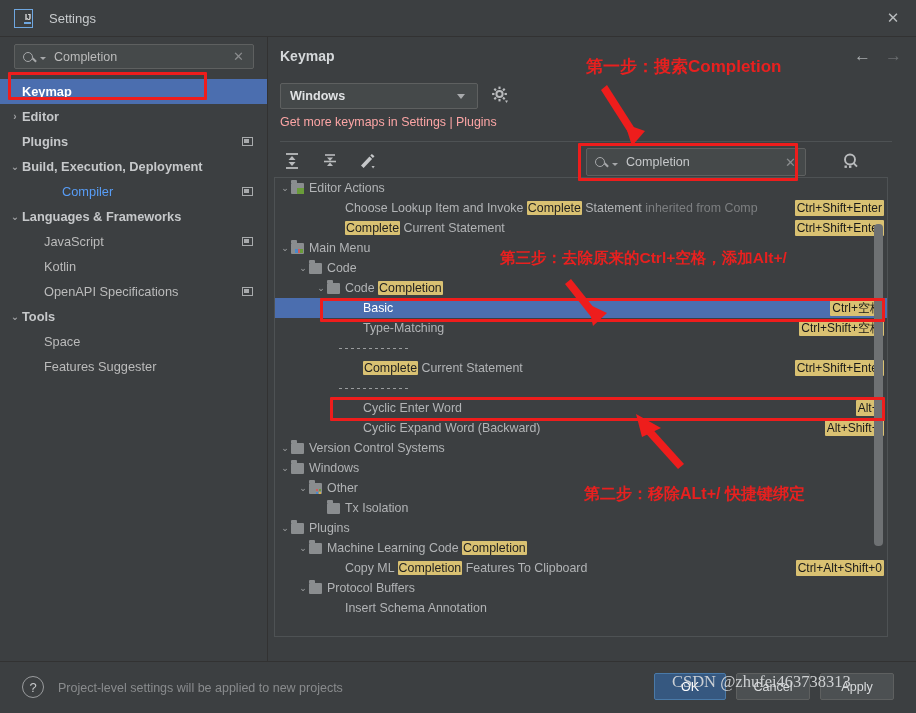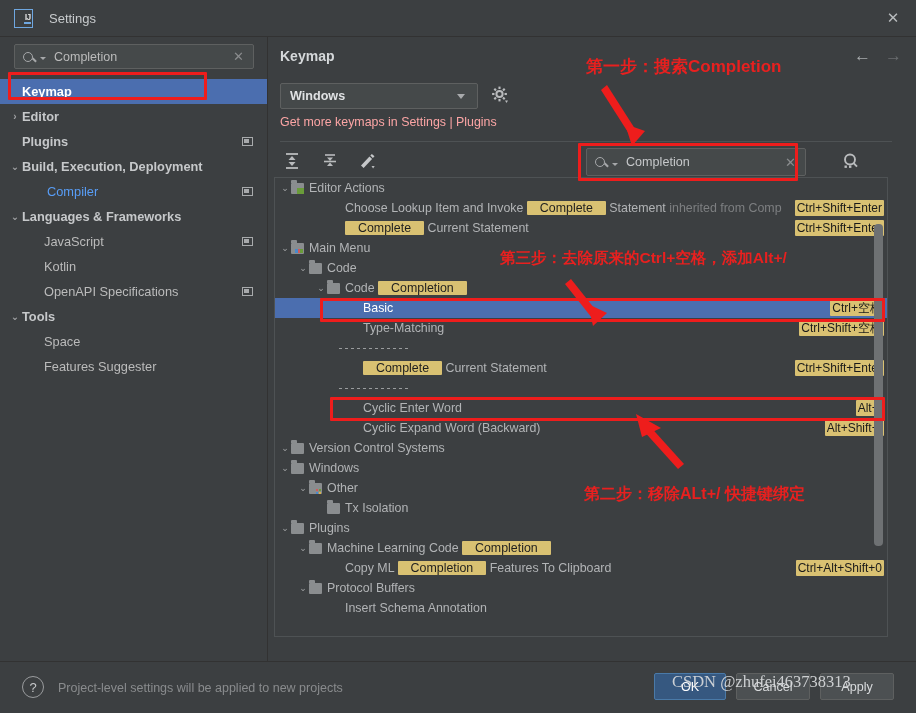--- a/index.html
+++ b/index.html
@@ -174,21 +174,21 @@
   }
   .vcs-icon {
     width: 13px; height: 11px; flex: none; margin-right: 5px;
     border: 1.3px solid #9a9c9e; border-radius: 2px; position: relative;
   }
   .vcs-icon::after {
     content:''; position: absolute; right:-3px; top:4px; width:6px; height:1.4px;
     background:#9a9c9e; transform: rotate(45deg);
   }
   .rlabel { }
-  .hl { background: #d9c172; color: #1f1f1f; padding: 0 13px; border-radius: 1px; }
+  .hl { background: #d9c172; color: #1f1f1f; padding: 0 1px; border-radius: 1px; }
   .muted { color: #7d7f81; }
   .shortcut {
     position: absolute; right: 3px;
     background: #d9c172; color: #1a1a1a; font-size: 12px;
     padding: 0px 2px; border-radius: 1px; line-height: 16px;
   }
   .dots-sep {
     height: 20px; display: flex; align-items: center;
   }
   .dots-sep i {
@@ -278,21 +278,21 @@
           <div class="chev"></div>
           <div class="side-label" style="margin-left: 0px;">Plugins</div>
           <div class="side-badge"></div>
         </div>
         <div class="side-item bold">
           <div class="chev">⌄</div>
           <div class="side-label" style="margin-left: 0px;">Build, Execution, Deployment</div>
         </div>
         <div class="side-item link">
           <div class="chev"></div>
-          <div class="side-label" style="margin-left: 25px;">Compiler</div>
+          <div class="side-label" style="margin-left: 40px;">Compiler</div>
           <div class="side-badge"></div>
         </div>
         <div class="side-item bold">
           <div class="chev">⌄</div>
           <div class="side-label" style="margin-left: 0px;">Languages &amp; Frameworks</div>
         </div>
         <div class="side-item">
           <div class="chev"></div>
           <div class="side-label" style="margin-left: 22px;">JavaScript</div>
           <div class="side-badge"></div>

